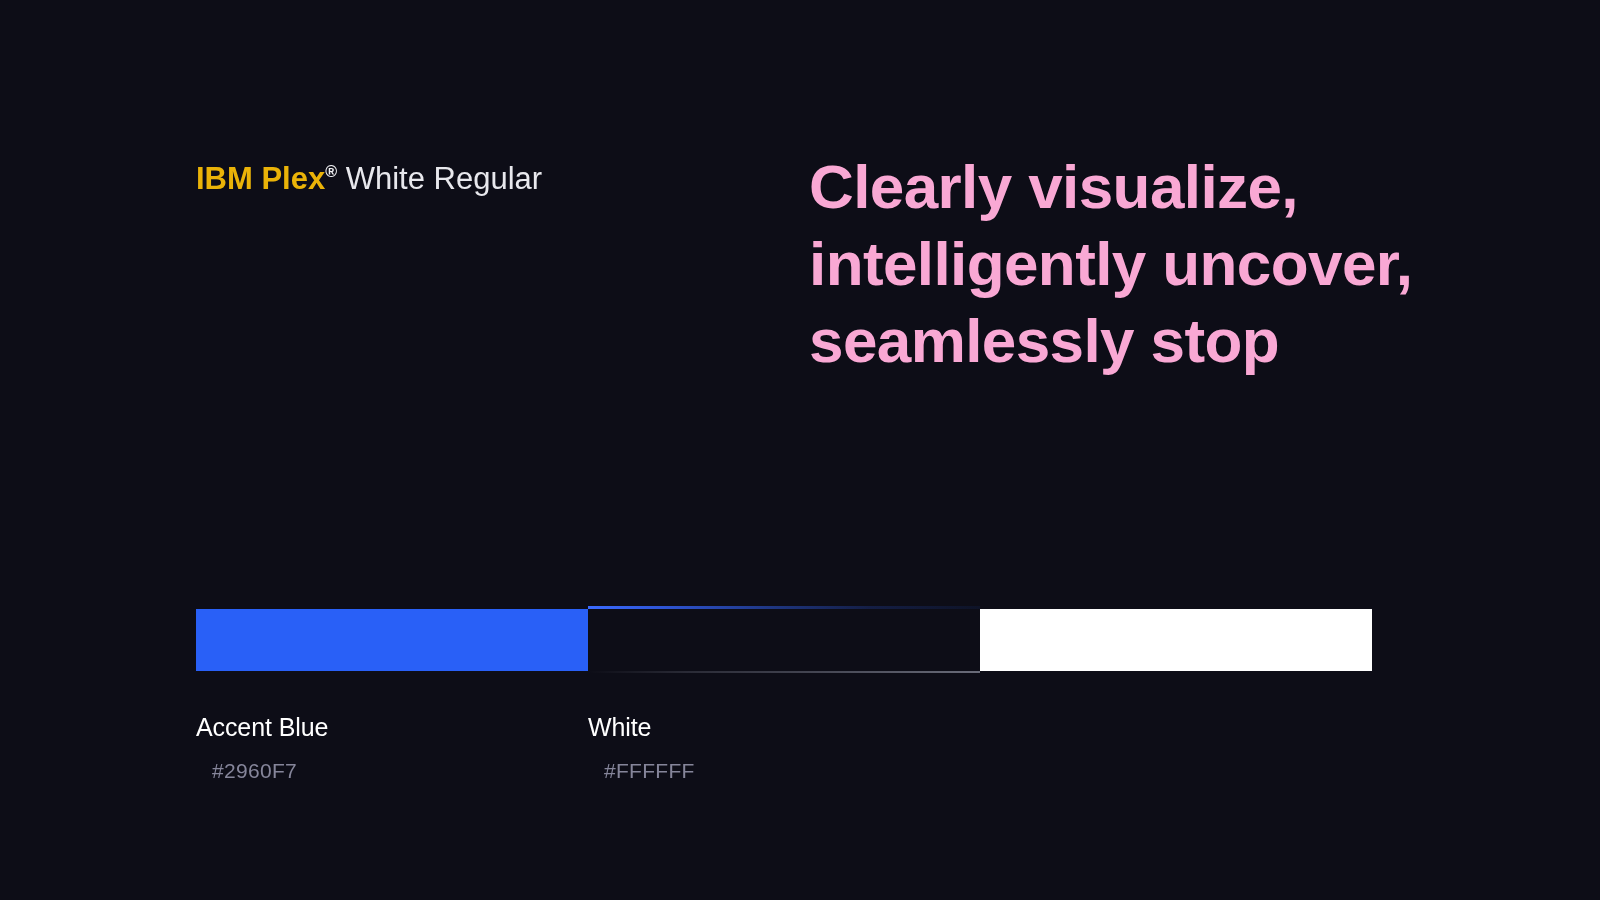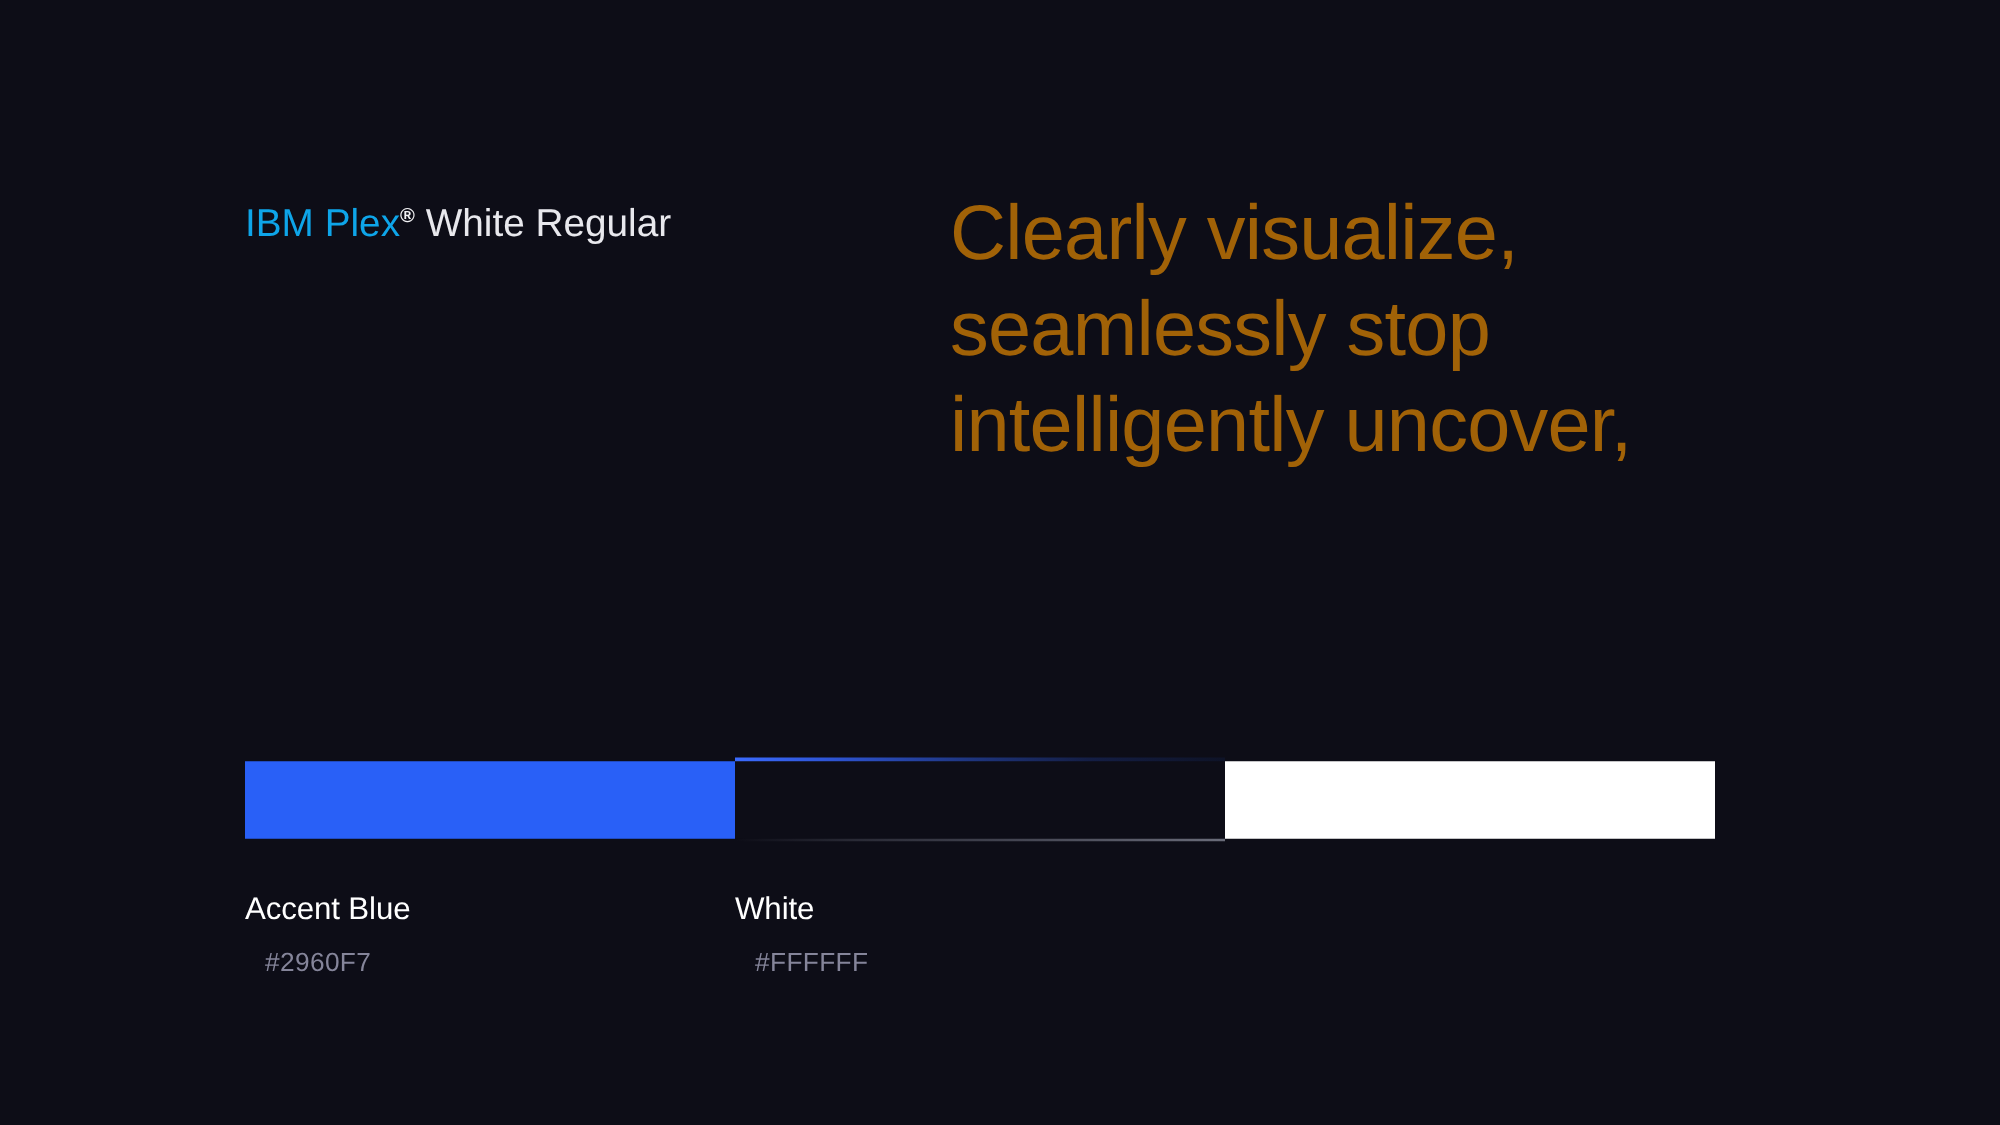--- a/index.html
+++ b/index.html
@@ -36,44 +36,44 @@
     line-height: 1.2;
   }
   .font-name {
     margin-top: 20px;
     font-size: 31px;
     line-height: 1.25;
     color: #F2F2F5;
     white-space: nowrap;
   }
   .font-name .brand {
-    font-weight: 400;
-    color: #0ea5e9;
+    font-weight: 700;
+    color: #eab308;
   }
   .font-name .reg {
     font-size: 0.52em;
     vertical-align: 0.72em;
     font-weight: 700;
     letter-spacing: 0;
   }
   .font-name .style {
     font-weight: 400;
     color: #E8E8ED;
   }
 
   
   .headline {
     position: absolute;
-    left: 760px;
+    left: 809px;
     top: 148px;
     width: 700px;
     font-size: 62px;
-    font-weight: 400;
+    font-weight: 700;
     line-height: 77px;
-    color: #a16207;
+    color: #f9a8d4;
     letter-spacing: -0.6px;
   }
   .headline .line {
     display: block;
     white-space: nowrap;
   }
 
   
   .palette-section {
     position: absolute;
@@ -162,22 +162,22 @@
 <div class="page">
 
   <div class="typography-section">
     <div class="font-name">
       <span class="brand">IBM Plex</span><span class="reg">®</span><span class="style"> White Regular</span>
     </div>
   </div>
 
   <div class="headline">
     <span class="line">Clearly visualize,</span>
+    <span class="line">intelligently uncover,</span>
     <span class="line">seamlessly stop</span>
-    <span class="line">intelligently uncover,</span>
   </div>
 
   <div class="palette-section">
 
     <div class="swatch-bar">
       <div class="swatch swatch-accent" style="background: rgb(41, 96, 247);"></div>
       <div class="swatch swatch-graphite" style="background: rgb(13, 13, 23);"></div>
       <div class="swatch swatch-white" style="background: rgb(255, 255, 255);"></div>
     </div>
 

